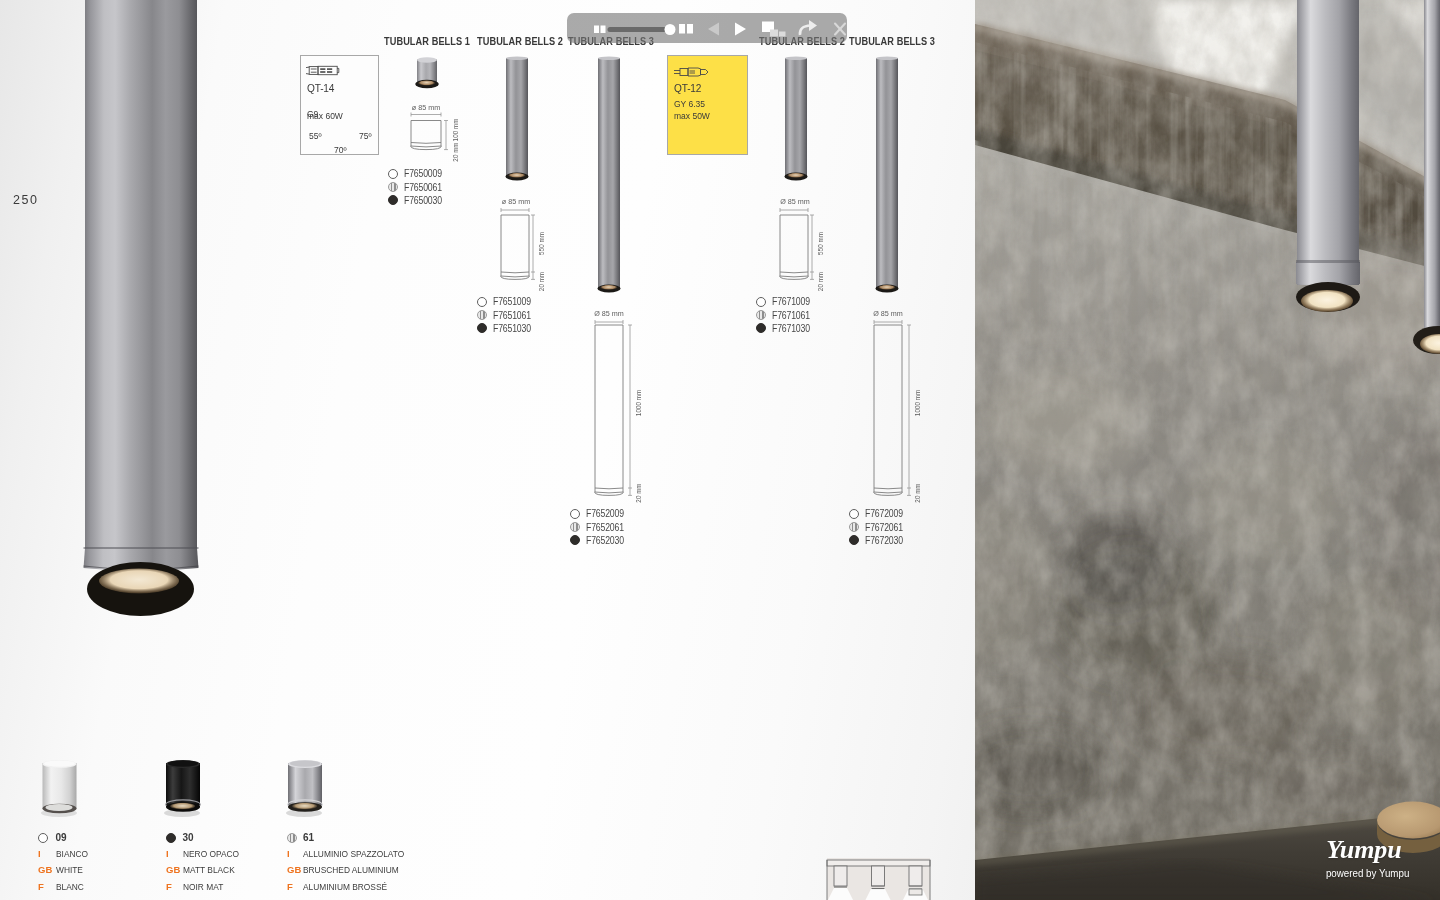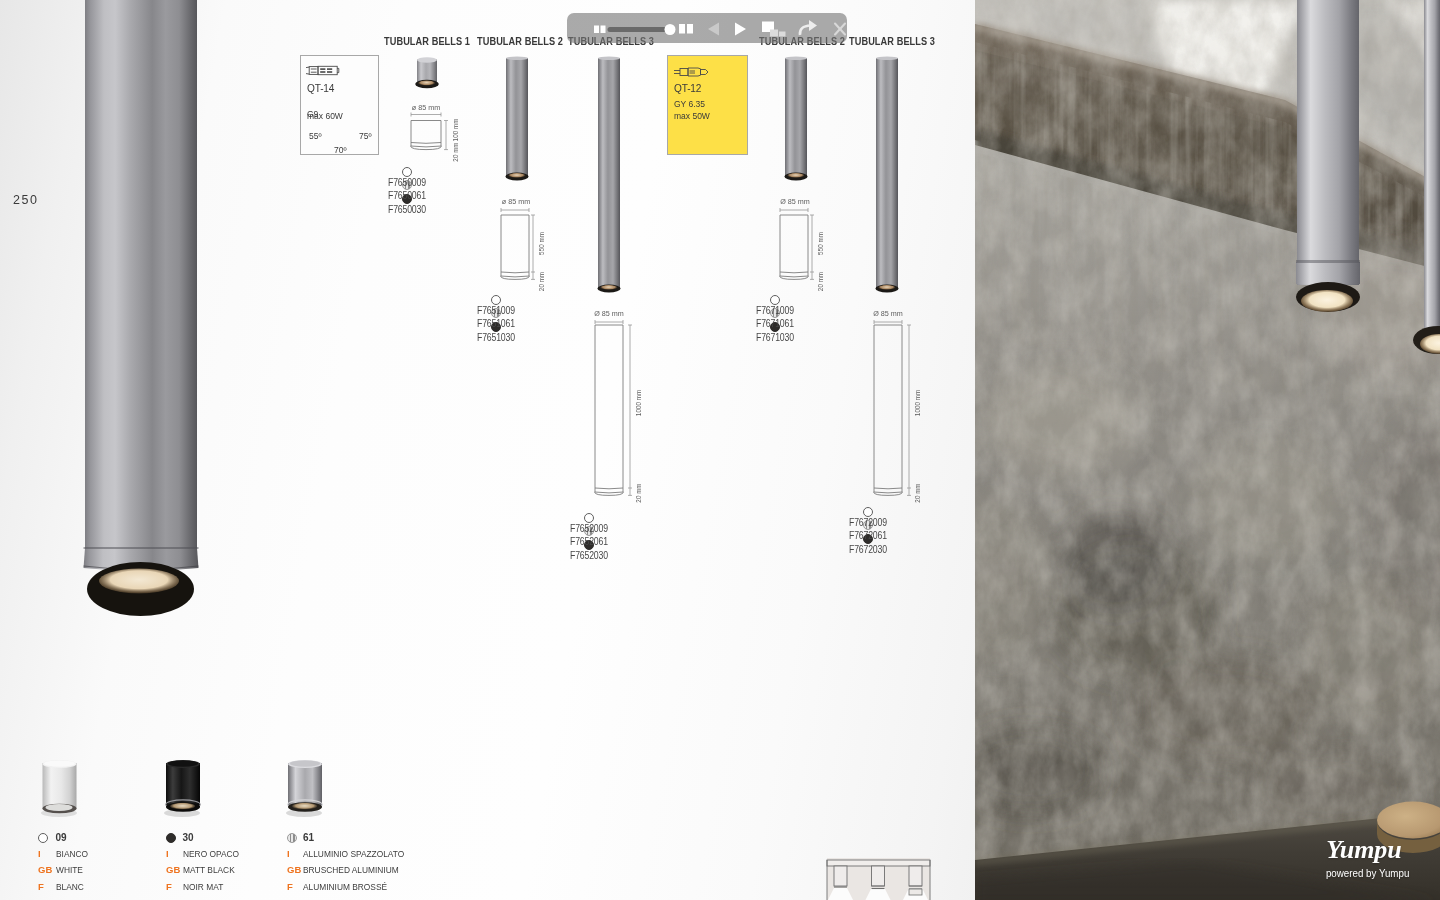--- a/index.html
+++ b/index.html
@@ -1,21 +1,21 @@
 <!DOCTYPE html>
 <html><head>
 <meta charset="utf-8">
 <style>
   html,body{margin:0;padding:0;}
   body{width:1440px;height:900px;overflow:hidden;font-family:"Liberation Sans",sans-serif;background:#f4f4f4;}
   #app{position:relative;width:1440px;height:900px;overflow:hidden;}
   .abs{position:absolute;}
   .hdr{position:absolute;font-weight:700;font-size:11.5px;letter-spacing:.1px;color:#383838;white-space:nowrap;transform:scaleX(0.8);transform-origin:0 50%;}
   .codes{position:absolute;}
-  .crow{display:flex;align-items:center;height:13.4px;flex-direction:column;}
+  .crow{display:flex;align-items:center;height:13.4px;}
   .crow .ic{width:10px;height:10px;border-radius:50%;box-sizing:border-box;margin-right:6px;flex:none;}
   .crow .tx{font-size:10px;color:#474747;letter-spacing:-0.2px;transform:scaleX(0.87);transform-origin:0 50%;white-space:nowrap;}
   .ic.open{border:1.2px solid #5f5f5f;background:#fff;}
   .ic.fill{background:#2e2c2a;border:1.2px solid #2e2c2a;}
   .ic.stripe{border:0.8px solid #9a9a9a;background:repeating-linear-gradient(90deg,#e9e9e9 0 1.6px,#8d8d8d 1.6px 3.4px);}
   svg text{font-family:"Liberation Sans",sans-serif;}
 .cnd{display:inline-block;transform:scaleX(0.88);transform-origin:0 50%;white-space:nowrap;}
 </style>
 </head>
 <body>
@@ -314,21 +314,21 @@
     <div class="crow">
         <span class="ic stripe"></span>
         <span class="tx">F7651061</span>
       </div>
     <div class="crow">
         <span class="ic fill"></span>
         <span class="tx">F7651030</span>
       </div>
   </div>
 
-  <div class="codes" style="left:570px;top:507px;margin-top:6px;">
+  <div class="codes" style="left:570px;top:507px;">
     <div class="crow">
         <span class="ic open"></span>
         <span class="tx">F7652009</span>
       </div>
     <div class="crow">
         <span class="ic stripe"></span>
         <span class="tx">F7652061</span>
       </div>
     <div class="crow">
         <span class="ic fill"></span>

